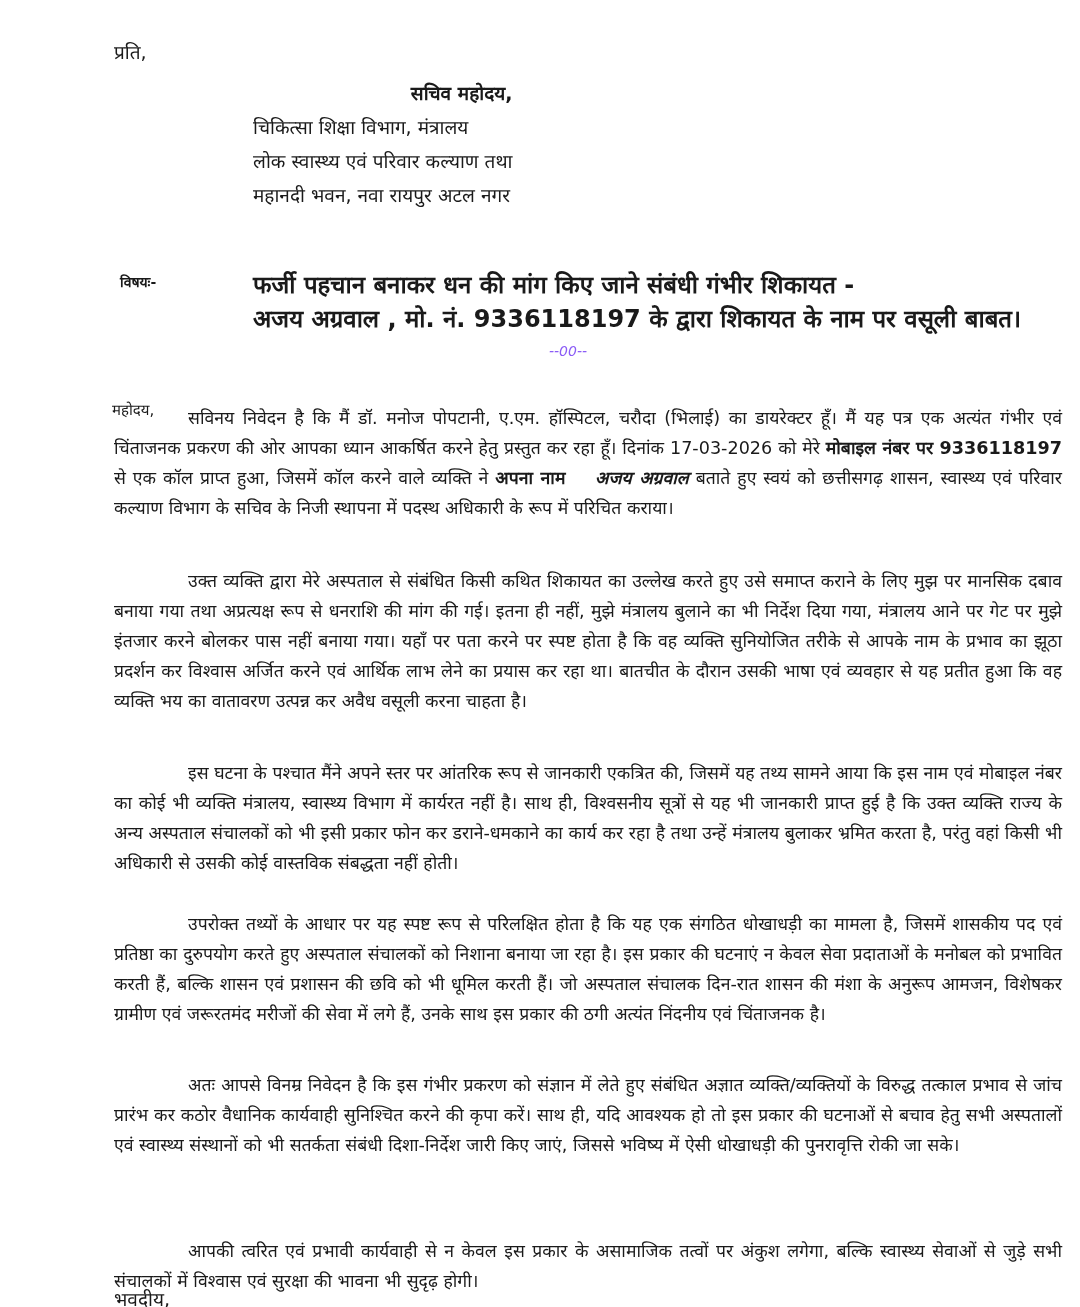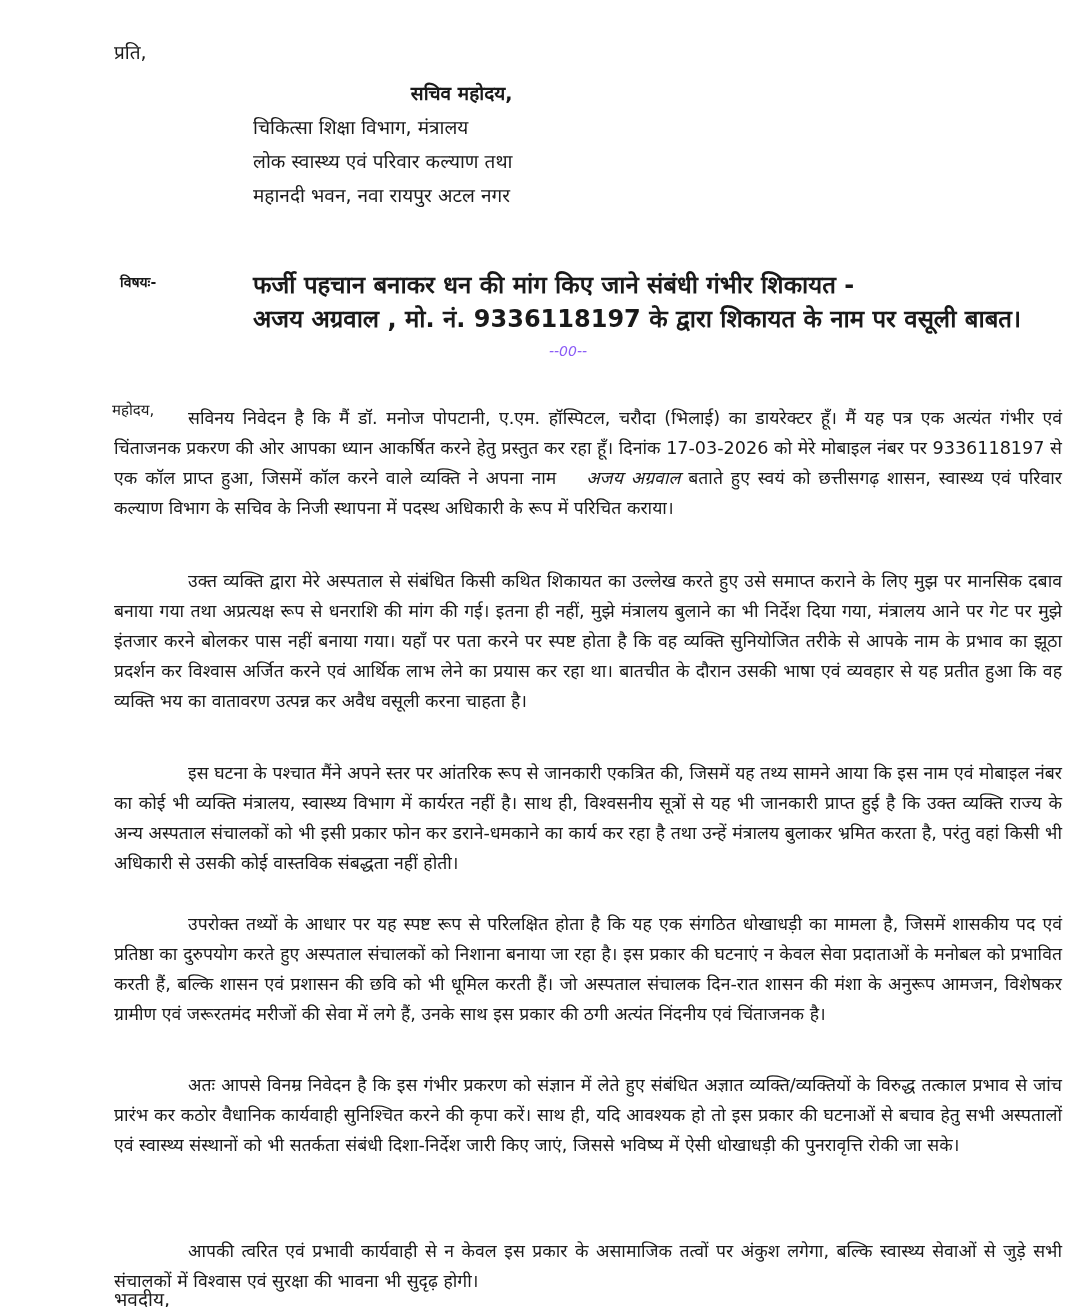--- a/index.html
+++ b/index.html
@@ -20,21 +20,21 @@
   .salute { left: 112px; top: 374px; font-size: 15px; margin-top: 25px; }
   .para { position: absolute; left: 114px; width: 948px; font-size: 17.6px; line-height: 30px; text-align: justify; }
   .para .indent { display: inline-block; width: 74px; }
   .p1 { top: 403px; }
   .p2 { top: 566px; }
   .p3 { top: 734px; margin-top: 24px; }
   .p4 { top: 909px; }
   .p5 { top: 1070px; }
   .p6 { top: 1203px; margin-top: 33px; }
   .sign { left: 114px; top: 1286px; font-size: 19px; }
-  b { font-weight: normal; }
+  b { font-weight: bold; }
   i { font-style: italic; margin-left: 22px; }
 </style>
 </head>
 <body>
 
 <div class="page">
 
   <div class="abs t to">प्रति,</div>
 
   <div class="abs addr">

